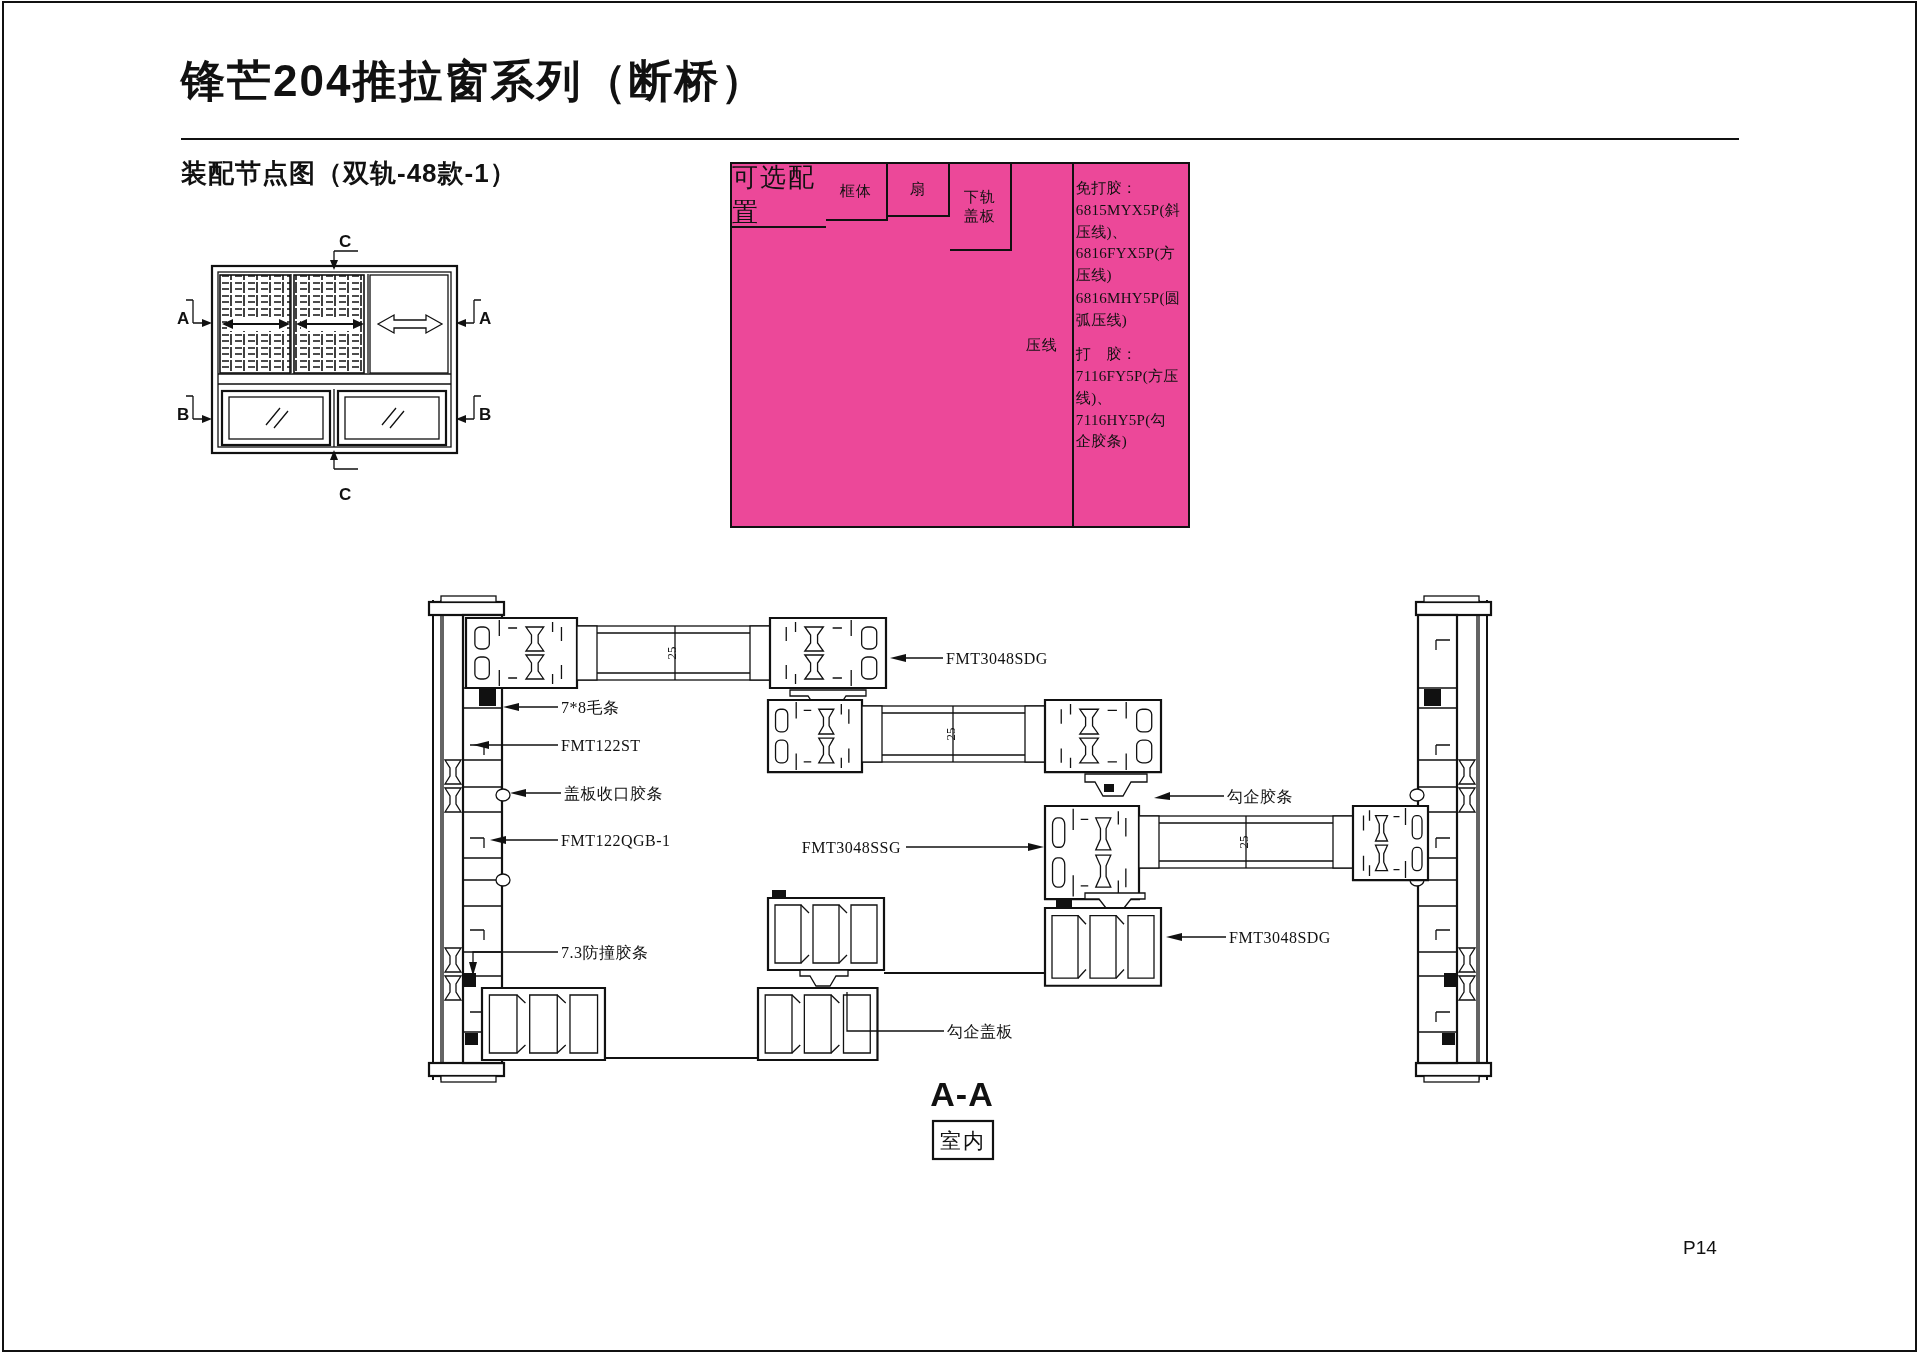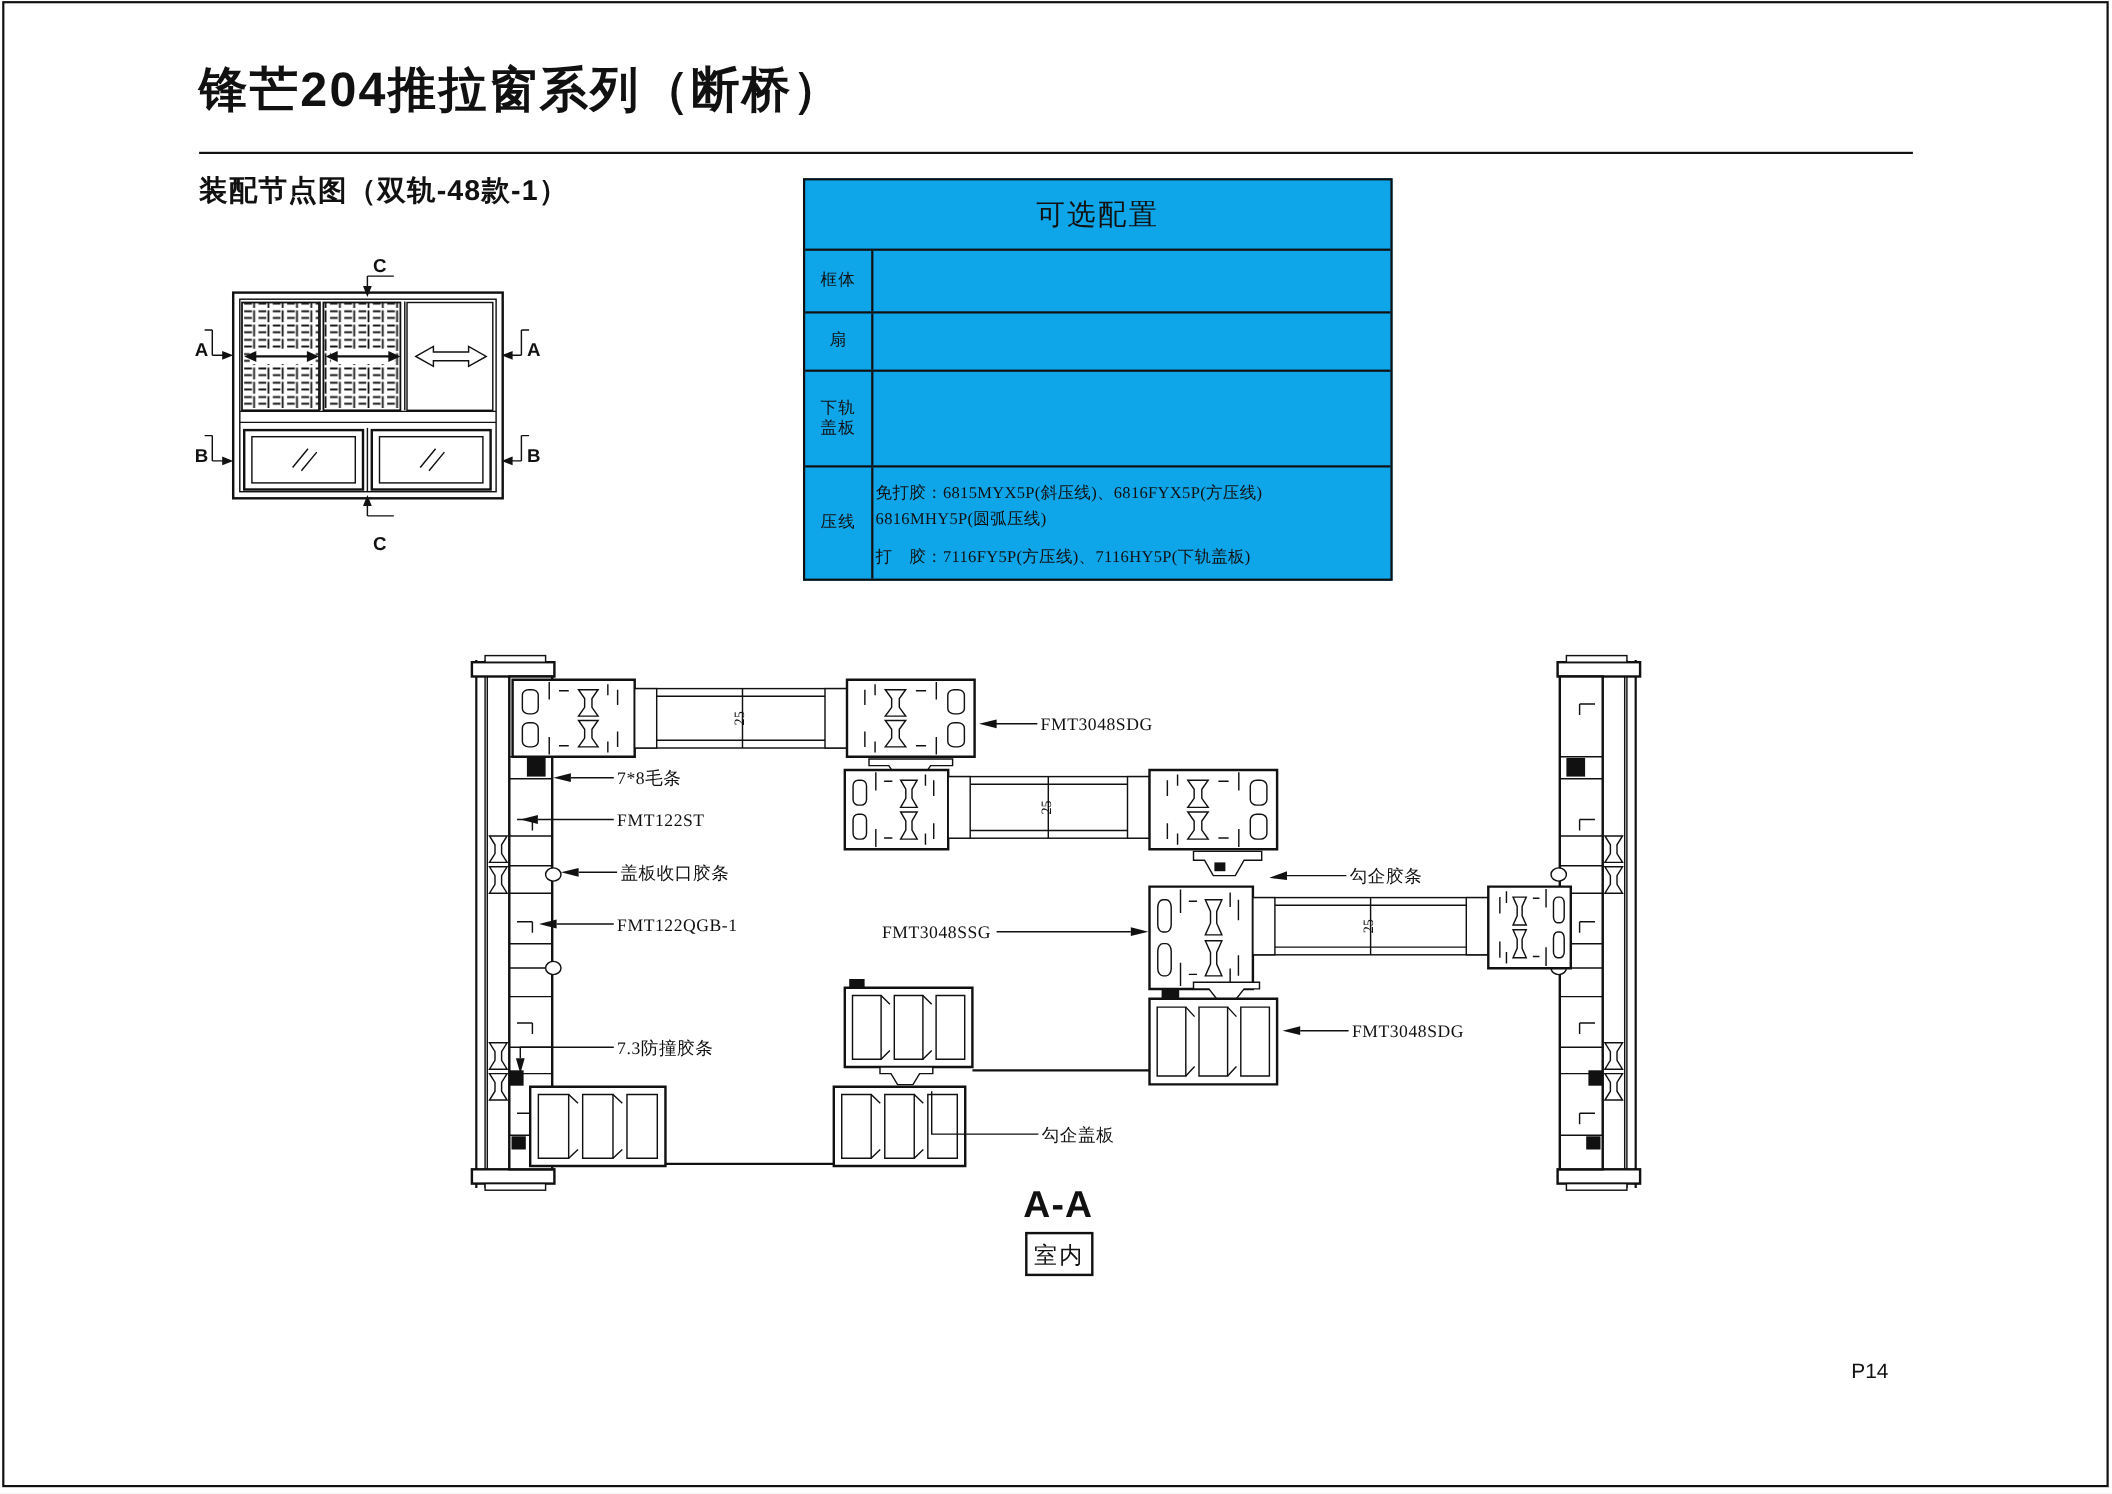--- a/index.html
+++ b/index.html
@@ -9,22 +9,22 @@
   .page-border{position:absolute;left:2px;top:1px;width:1915px;height:1351px;
                border:2px solid #111;pointer-events:none;}
   .doc-title{position:absolute;left:181px;top:52px;font-size:44px;font-weight:bold;
              letter-spacing:2px;white-space:nowrap;}
   .title-rule{position:absolute;left:181px;top:138px;width:1558px;height:2px;background:#111;}
   .doc-subtitle{position:absolute;left:181px;top:156px;font-size:26px;font-weight:bold;
                 letter-spacing:1px;white-space:nowrap;}
   .page-num{position:absolute;left:1683px;top:1237px;font-size:19px;text-align:center;}
 
   
-  .cfg-table{position:absolute;left:730px;top:162px;width:536px;height:366px;
-             border:2.5px solid #111;display:flex;flex-direction:column;background:#0ea5e9;}
+  .cfg-table{position:absolute;left:730px;top:162px;width:460px;height:366px;
+             border:2.5px solid #111;display:flex;background:#ec4899;}
   .cfg-header{height:64px;border-bottom:2.5px solid #111;display:flex;align-items:center;
               justify-content:center;font-size:26px;letter-spacing:2px;}
   .cfg-row{display:flex;border-bottom:2.5px solid #111;}
   .cfg-row:last-child{border-bottom:none;flex:1;justify-content:center;}
   .cfg-label{width:62px;border-right:2.5px solid #111;display:flex;align-items:center;
              justify-content:center;text-align:center;font-size:15px;line-height:1.25;
              padding:0 7px;letter-spacing:1px;}
   .cfg-value{flex:1;position:relative;}
   .pressline{padding:14px 8px 0 2px;font-family:"Liberation Serif",serif;
              font-size:15px;letter-spacing:0.3px;line-height:1.45;}
@@ -68,21 +68,21 @@
     <div class="cfg-row" style="height:87px">
       <div class="cfg-label">下轨盖板</div>
       <div class="cfg-value"></div>
     </div>
     <div class="cfg-row">
       <div class="cfg-label">压线</div>
       <div class="cfg-value">
         <div class="pressline">
           <div class="pl1">免打胶：6815MYX5P(斜压线)、6816FYX5P(方压线)</div>
           <div class="pl2">6816MHY5P(圆弧压线)</div>
-          <div class="pl3">打　胶：7116FY5P(方压线)、7116HY5P(下轨盖板)</div>
+          <div class="pl3">打　胶：7116FY5P(方压线)、7116HY5P(勾企胶条)</div>
         </div>
       </div>
     </div>
   </div>
 
   <svg style="left:160px;top:228px" width="350" height="280" viewBox="160 228 350 280">
     <defs>
       <pattern id="mesh" width="13" height="13" patternUnits="userSpaceOnUse">
         <path d="M1,3 H8 M10,0 V7 M1,10 H8 M10,9 V13" stroke="#111" stroke-width="1.6"></path>
       </pattern>

